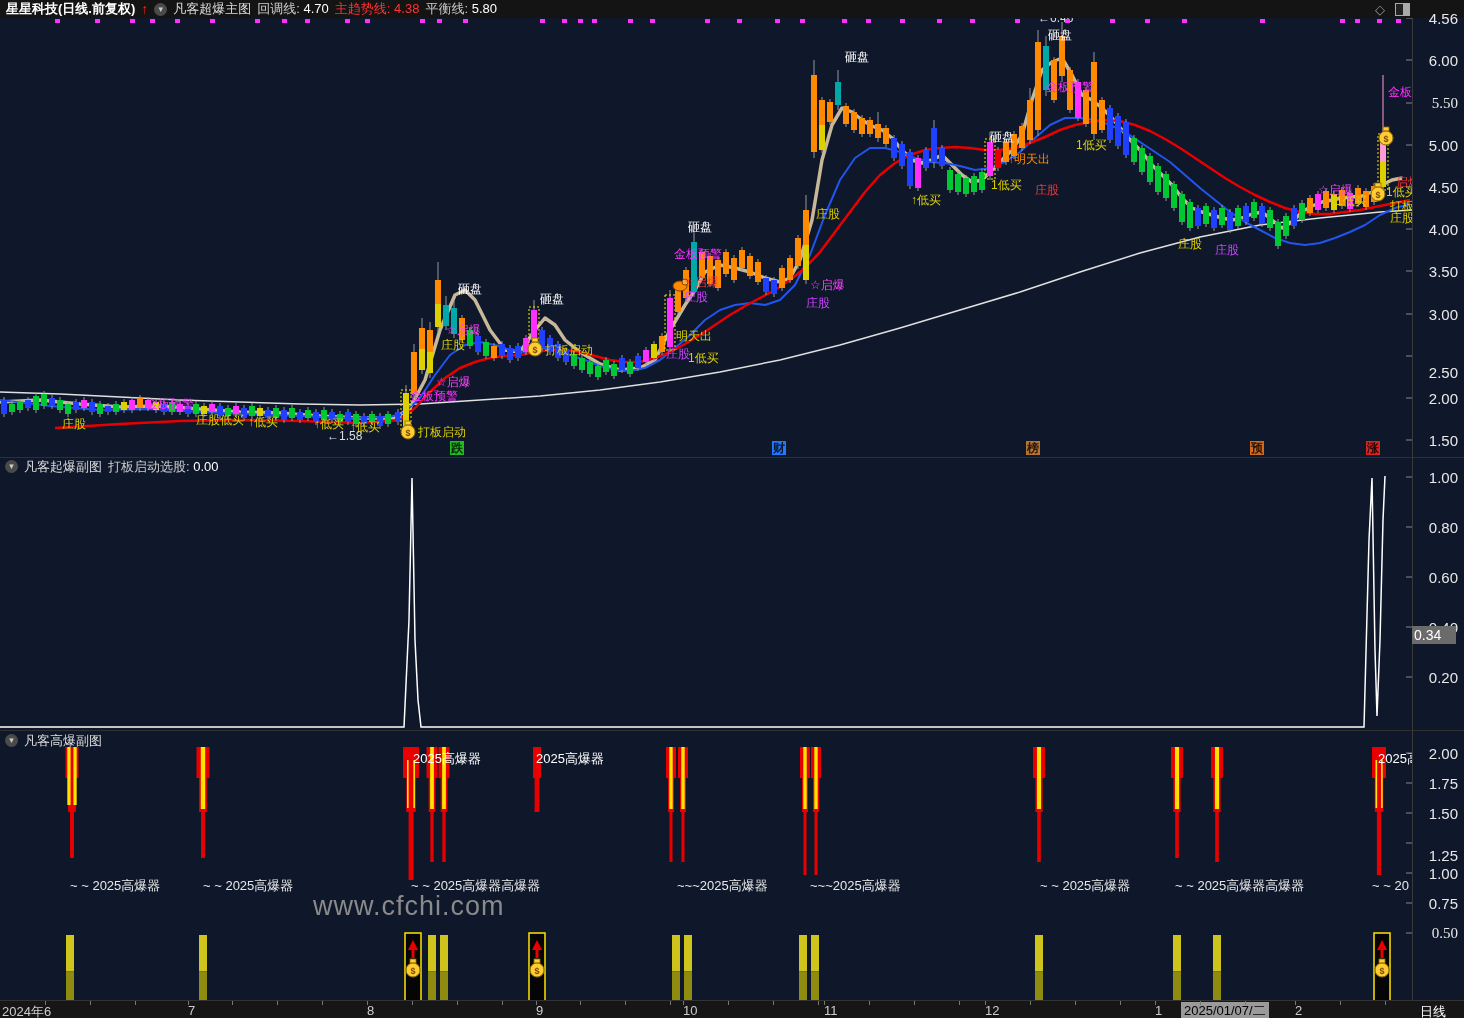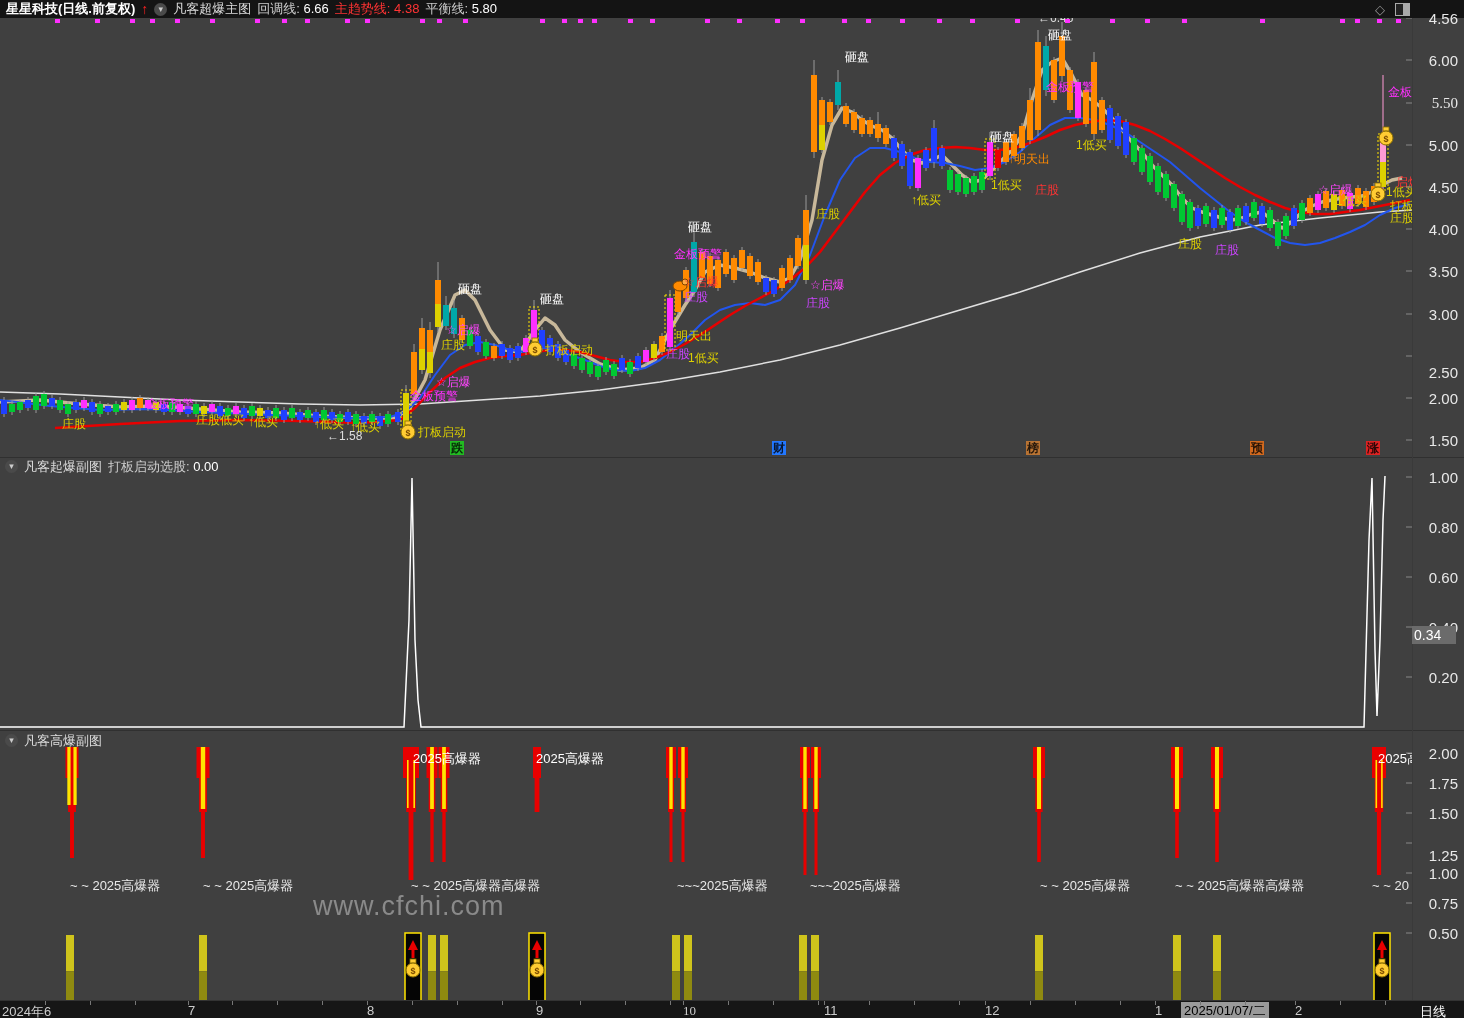--- a/index.html
+++ b/index.html
@@ -1,16 +1,16 @@
 <!DOCTYPE html>
 <html><head>
 <meta charset="utf-8">
 <style>
   html,body{margin:0;padding:0;background:#000;}
-  .screen{position:relative;width:1464px;height:1018px;background:#404040;overflow:hidden;
+  .screen{position:relative;width:1464px;height:1018px;background:#0f172a;overflow:hidden;
           font-family:"Liberation Sans","DejaVu Sans",sans-serif;color:#ddd;}
   .topbar{position:absolute;left:0;top:0;width:1464px;height:18px;background:#141414;
           display:flex;align-items:center;gap:6px;padding-left:6px;box-sizing:border-box;
           font-size:13px;z-index:5;white-space:nowrap;}
   .topbar .title{color:#fff;font-weight:bold;}
   .uparrow{color:#f22;font-weight:bold;font-size:14px;line-height:1;}
   .circbtn{display:inline-flex;align-items:center;justify-content:center;width:13px;height:13px;
            border-radius:50%;background:#4a4a4a;color:#ccc;font-size:9px;line-height:1;}
   .lbl{color:#ccc;} .val{color:#fff;} .red{color:#ff3333;}
   .topright{position:absolute;right:54px;top:2px;display:flex;gap:10px;align-items:center;z-index:6;}
@@ -37,21 +37,21 @@
 <body>
 
 <div class="screen">
 
   <div class="topbar">
     <span class="title">星星科技(日线.前复权)</span>
     <span class="uparrow">↑</span>
     <span class="circbtn">▾</span>
     <span>凡客超爆主图</span>
     <span>
-      <span class="lbl">回调线:</span> <span class="val">6.66</span>
+      <span class="lbl">回调线:</span> <span class="val">4.70</span>
     </span>
     <span class="red">
       <span>主趋势线:</span> <span>4.38</span>
     </span>
     <span>
       <span class="lbl">平衡线:</span> <span class="val">5.80</span>
     </span>
   </div>
   <div class="topright">
     <span class="diamond">◇</span>
@@ -708,30 +708,30 @@
       <div class="ylab" style="top: 519px;">0.80</div>
       <div class="ylab" style="top: 569px;">0.60</div>
       <div class="ylab" style="top: 619px;">0.40</div>
       <div class="ylab" style="top: 669px;">0.20</div>
       <div class="ylab" style="top: 745px;">2.00</div>
       <div class="ylab" style="top: 775px;">1.75</div>
       <div class="ylab" style="top: 805px;">1.50</div>
       <div class="ylab" style="top: 835px; margin-top: 12px;">1.25</div>
       <div class="ylab" style="top: 865px;">1.00</div>
       <div class="ylab" style="top: 895px;">0.75</div>
-      <div class="ylab" style="top: 925px;">0.50</div>
+      <div class="ylab" style="top: 925px; font-family: Liberation Serif, serif;">0.50</div>
       <div class="badge" style="top: 626px;">0.34</div>
     </div>
   <div class="xbar" id="xbar">
     <span class="xlab" style="left:1420px;color:#fff;">日线</span>
   <span class="xlab" style="left: 2px;">2024年6</span>
       <span class="xlab" style="left: 188px;">7</span>
       <span class="xlab" style="left: 367px;">8</span>
       <span class="xlab" style="left: 536px;">9</span>
-      <span class="xlab" style="left: 683px; font-family: Liberation Serif, serif;">10</span>
+      <span class="xlab" style="left: 683px;">10</span>
       <span class="xlab" style="left: 824px;">11</span>
       <span class="xlab" style="left: 985px;">12</span>
       <span class="xlab" style="left: 1155px;">1</span>
       <span class="xlab" style="left: 1295px;">2</span>
       <span class="xhl" style="left: 1181px;">2025/01/07/二</span>
       <span class="xtick" style="left: 45px;"></span>
       <span class="xtick" style="left: 90px;"></span>
       <span class="xtick" style="left: 135px;"></span>
       <span class="xtick" style="left: 188px;"></span>
       <span class="xtick" style="left: 232px;"></span>

